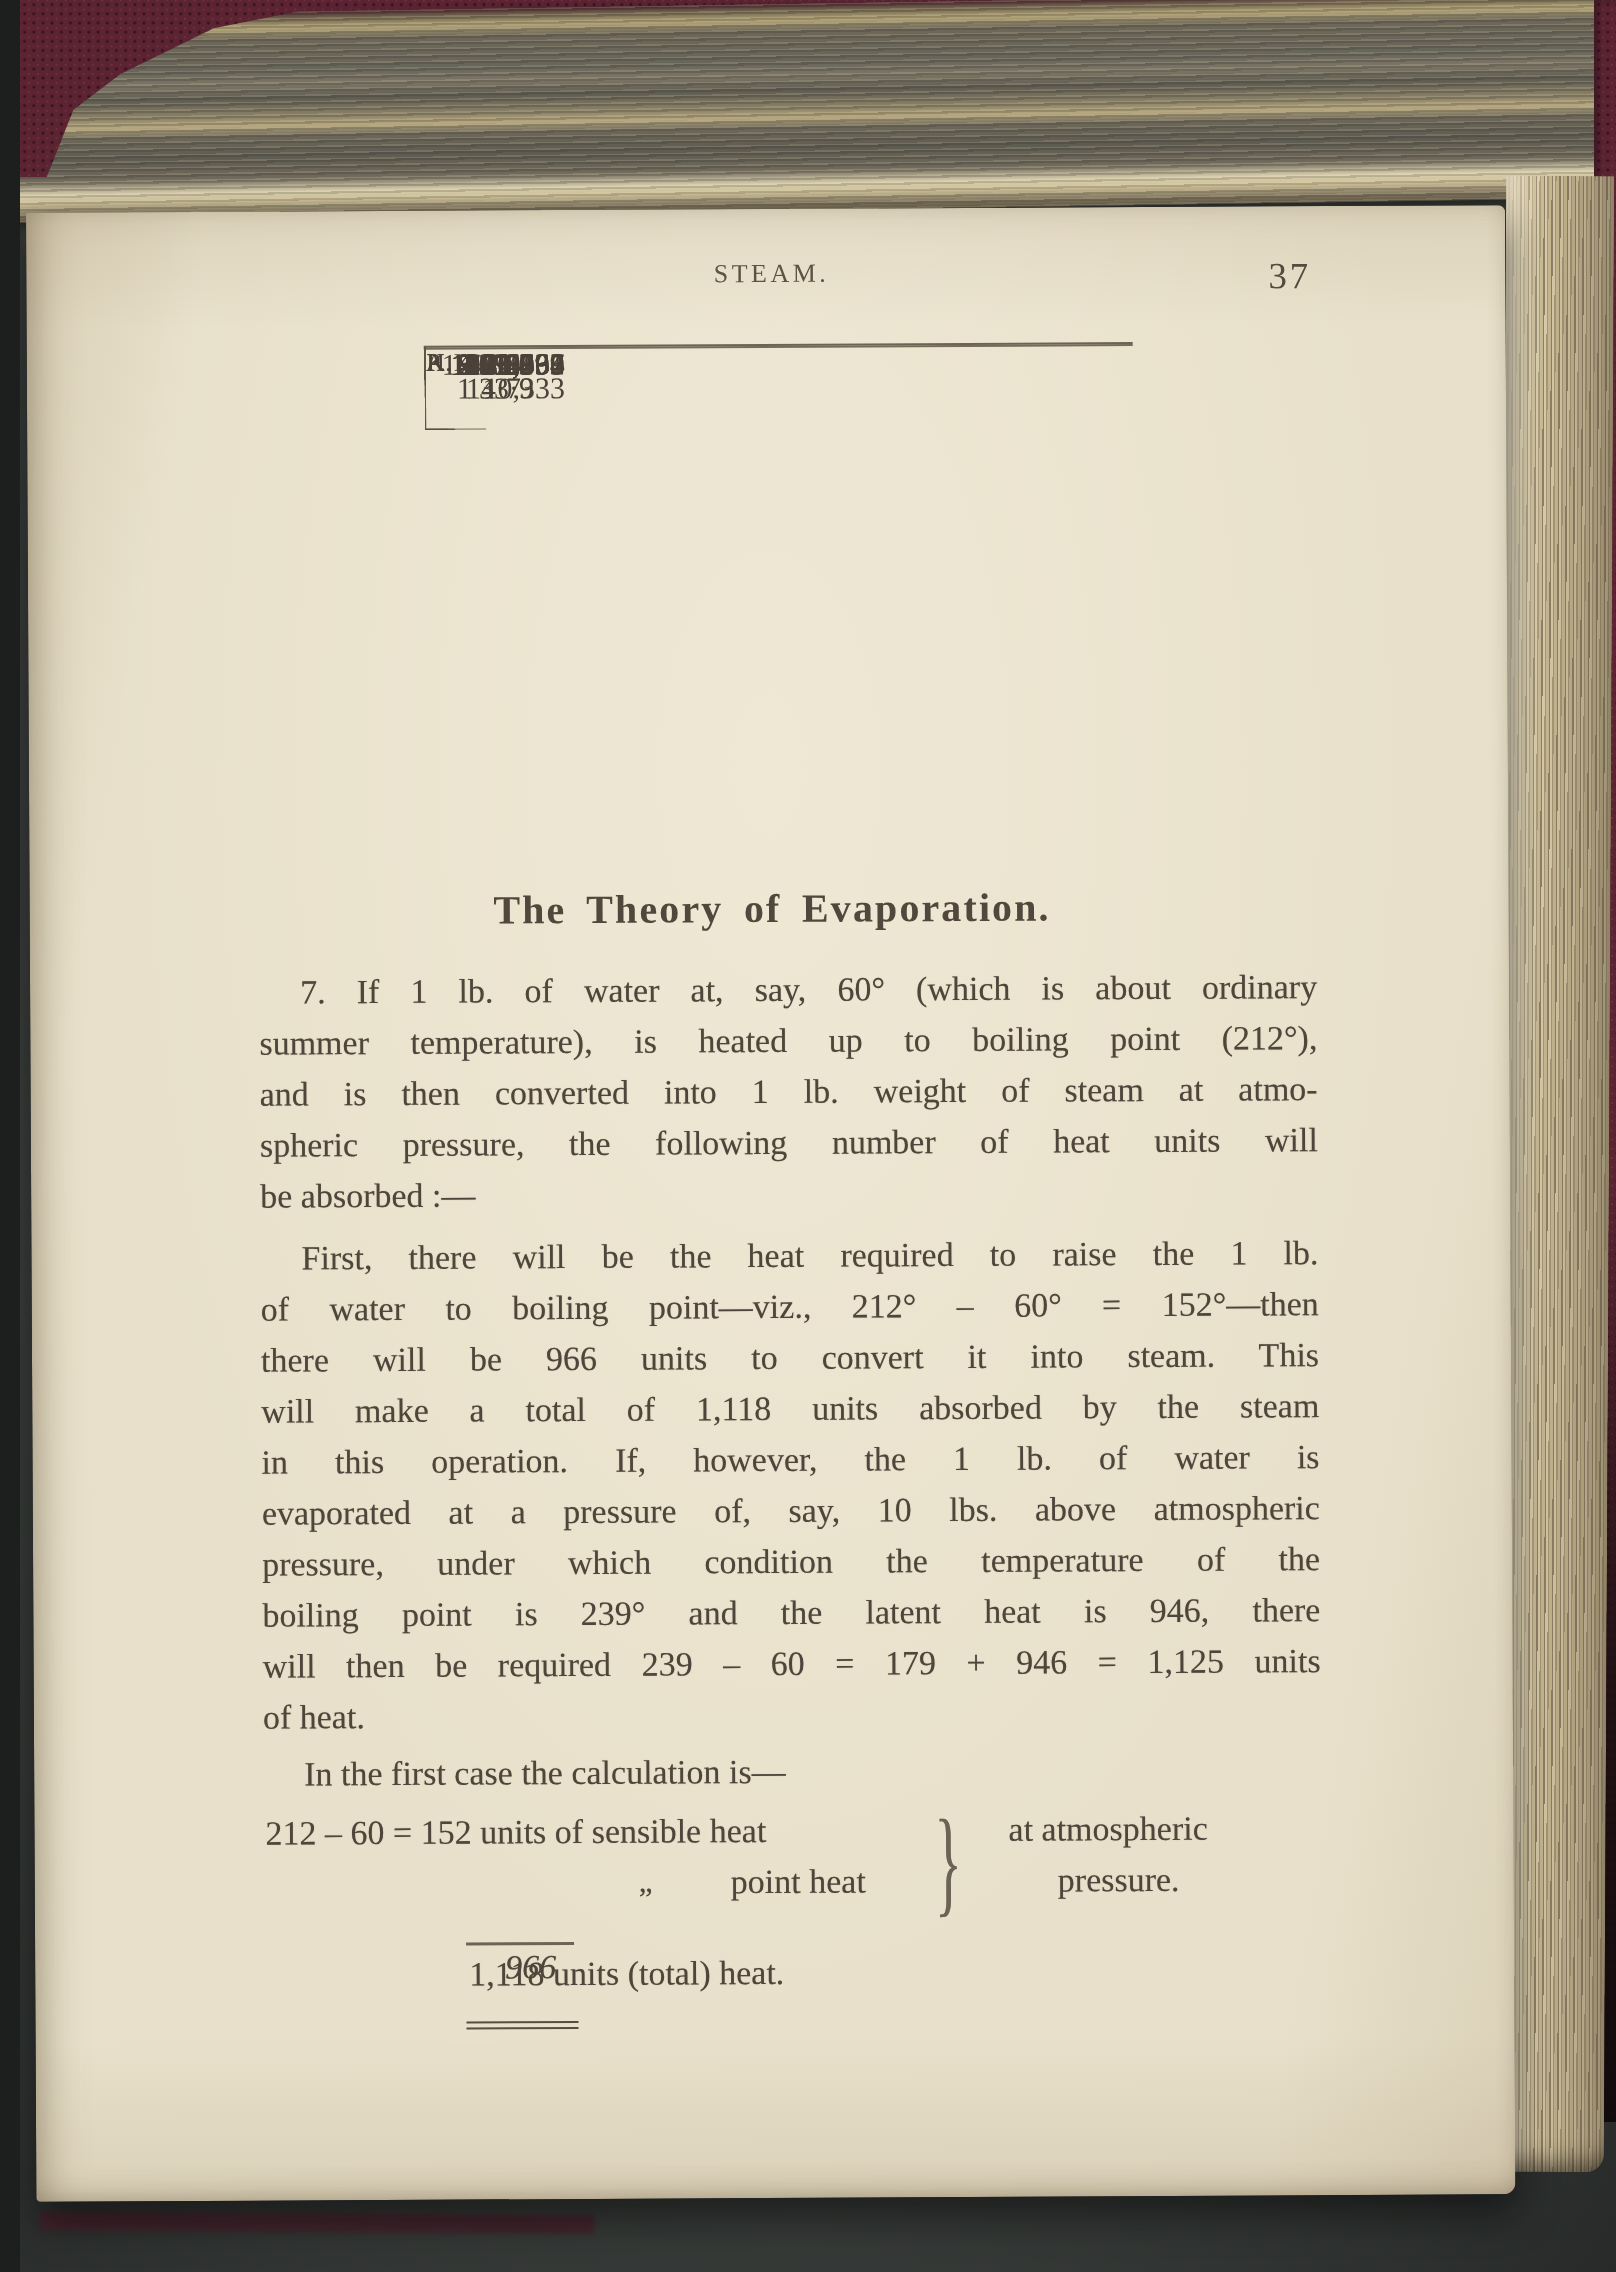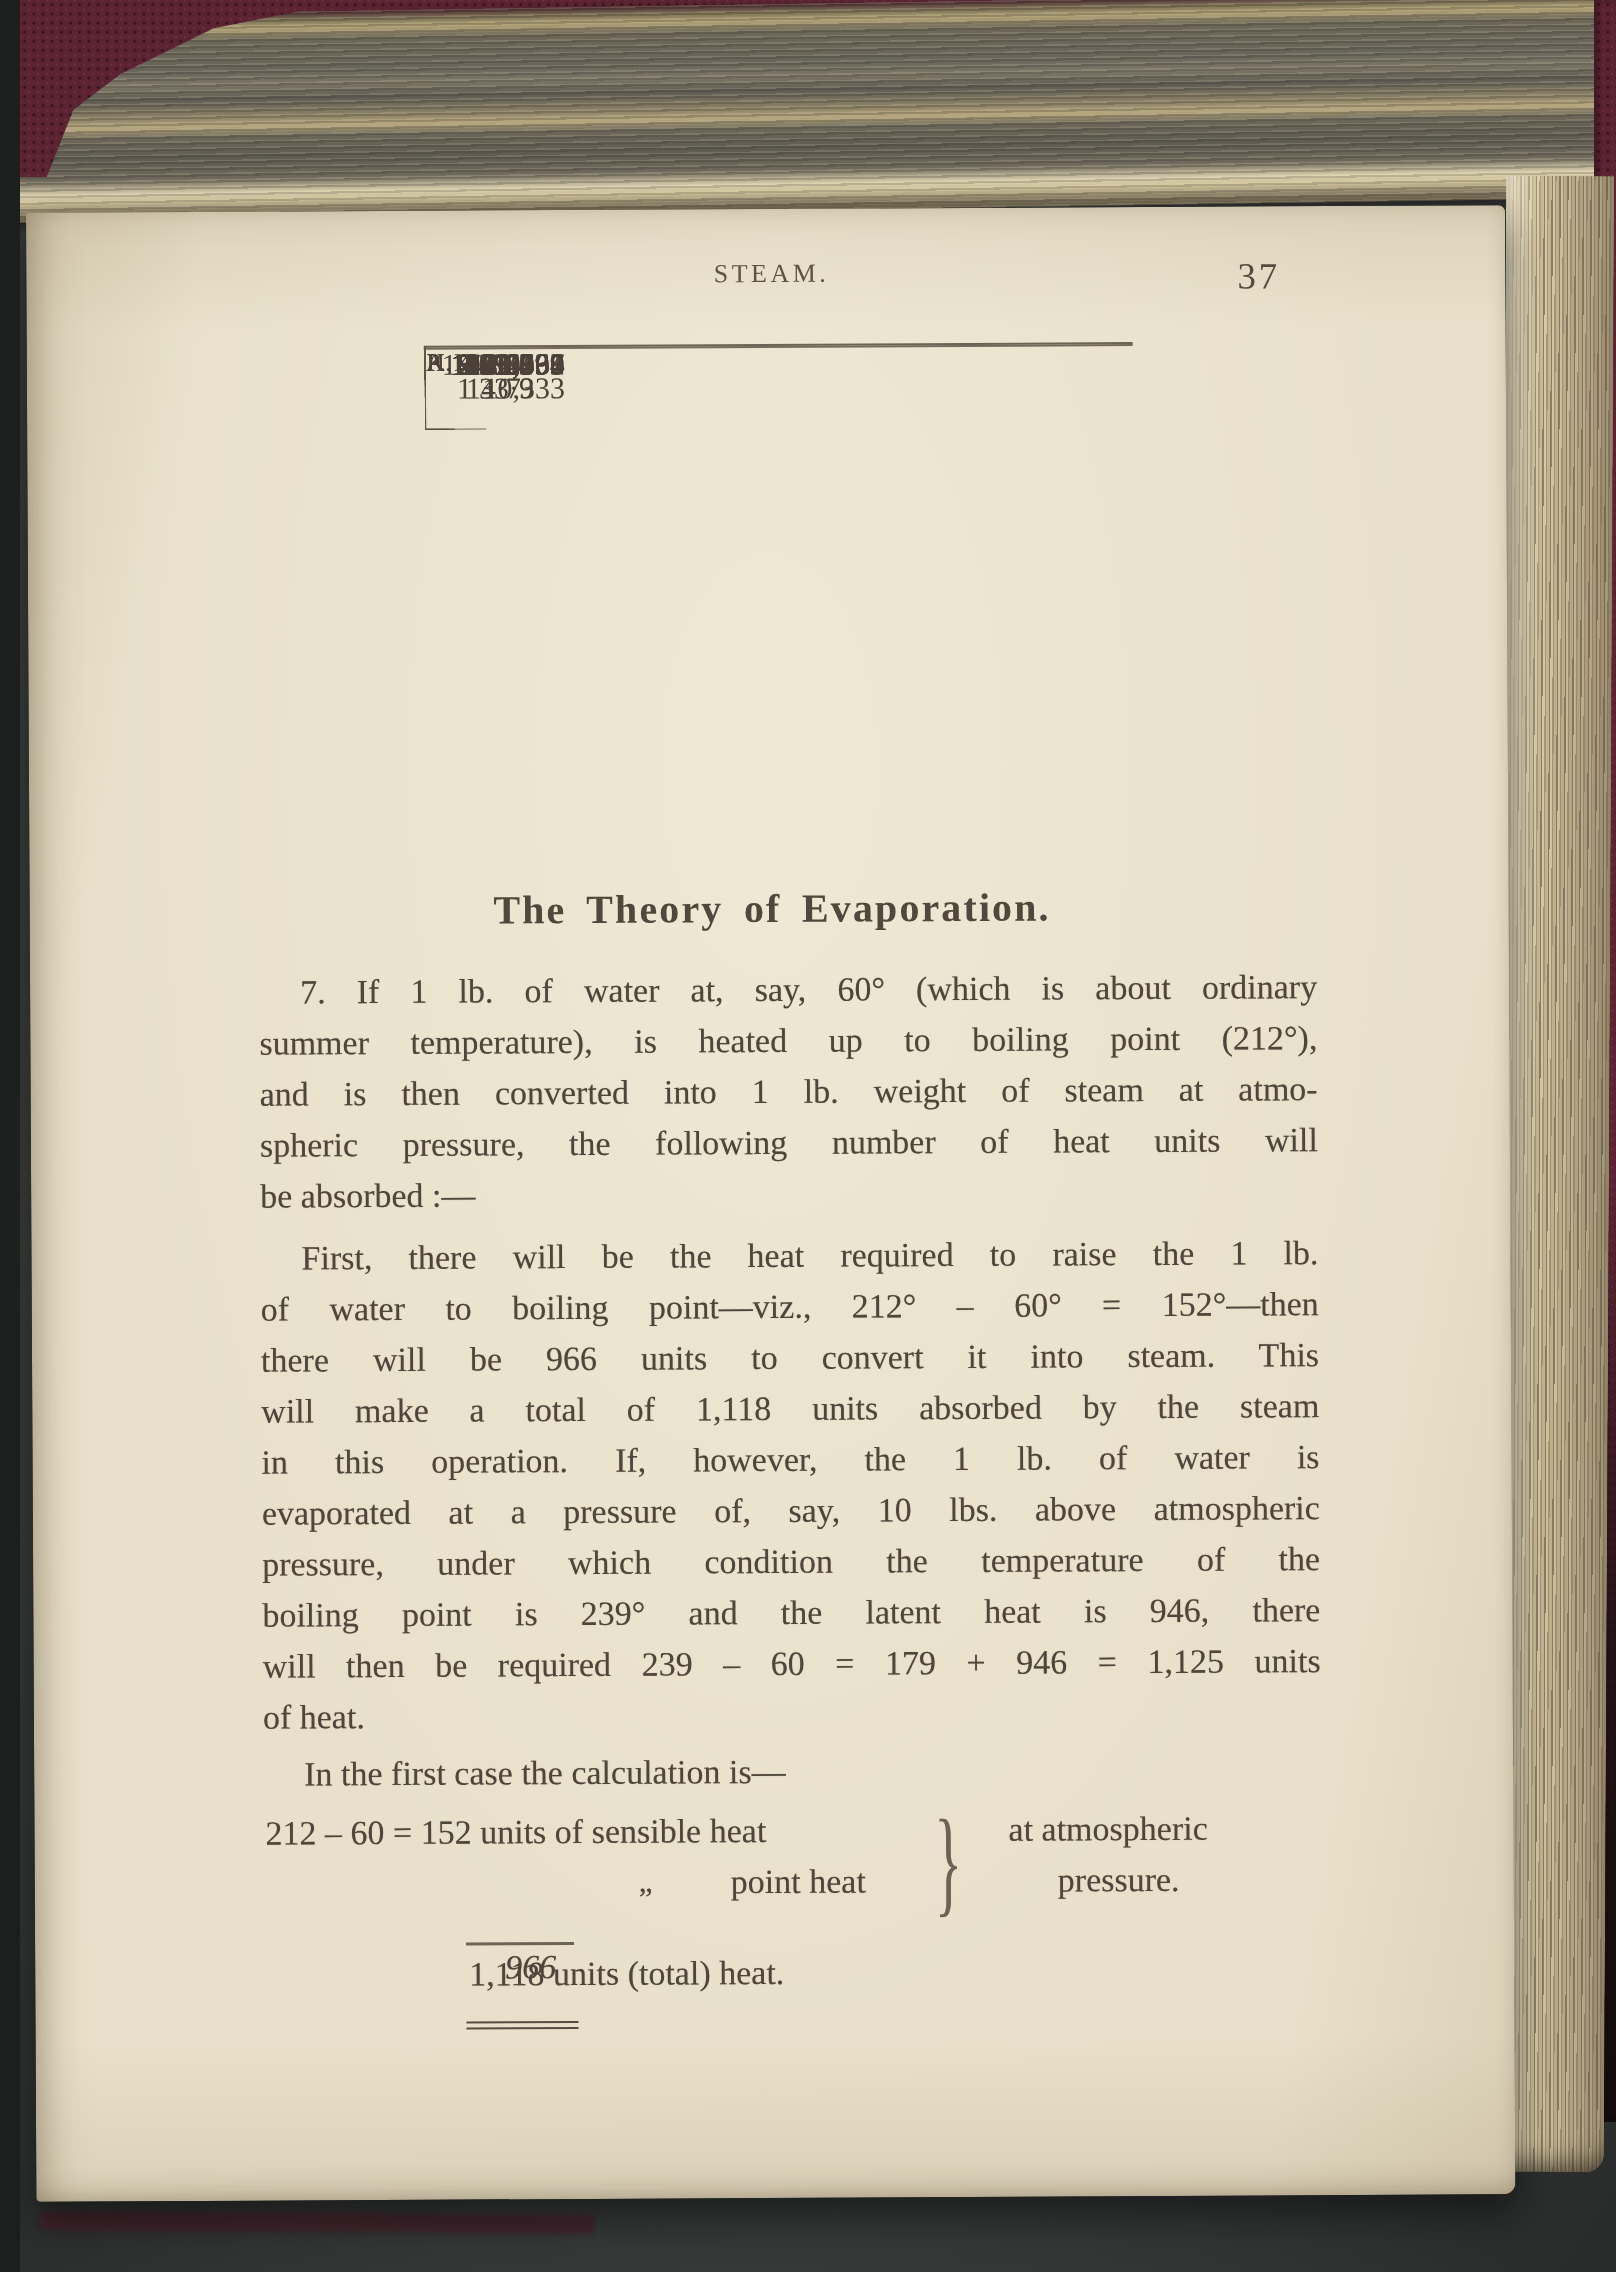--- a/index.html
+++ b/index.html
@@ -55,21 +55,21 @@
     box-shadow:
       inset 24px 0 43px -18.5px rgba(108,92,66,.55),
       inset -7px 0 21px -12.8px rgba(118,102,76,.30),
       inset 0 -17px 35px -21px rgba(108,92,66,.45),
       0 18.5px 39px rgba(8,8,8,.55);
     color:#4f453b;}
   .page *{position:absolute;}
 
   .running-title{left:0;right:0;top:50px;text-align:center;text-indent:11.4px;
     font-size:26px;letter-spacing:3.5px;color:#5d5244;}
-  .page-number{left:1211px;top:48px;font-size:37px;letter-spacing:2.8px;color:#544a3e;}
+  .page-number{left:1242px;top:48px;font-size:37px;letter-spacing:2.8px;color:#544a3e;}
 
   
   .steam-table{left:397px;top:135px;width:709px;border-collapse:collapse;
     position:absolute;color:#4c423a;
     border-top:2.8px solid rgba(86,76,62,.85);
     border-bottom:2.1px solid rgba(86,76,62,.8);
     border-left:1.4px solid rgba(96,85,70,.55);
     border-right:1.4px solid rgba(96,85,70,.45);}
   .steam-table th{height:79px;font-weight:normal;font-size:25px;letter-spacing:1.4px;
     vertical-align:middle;text-align:center;

